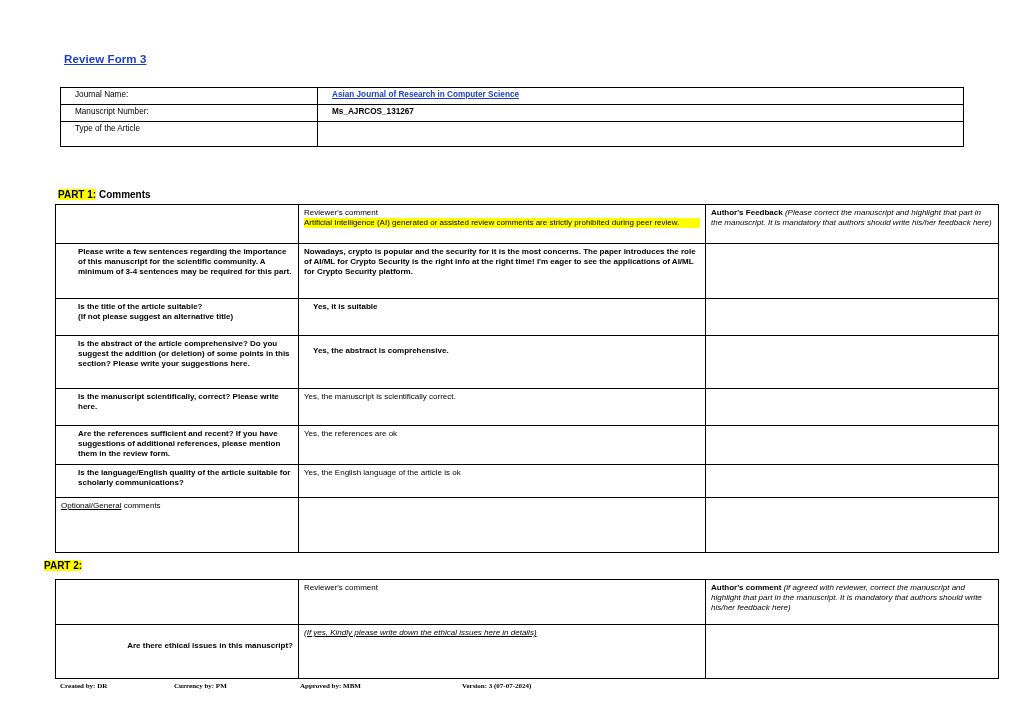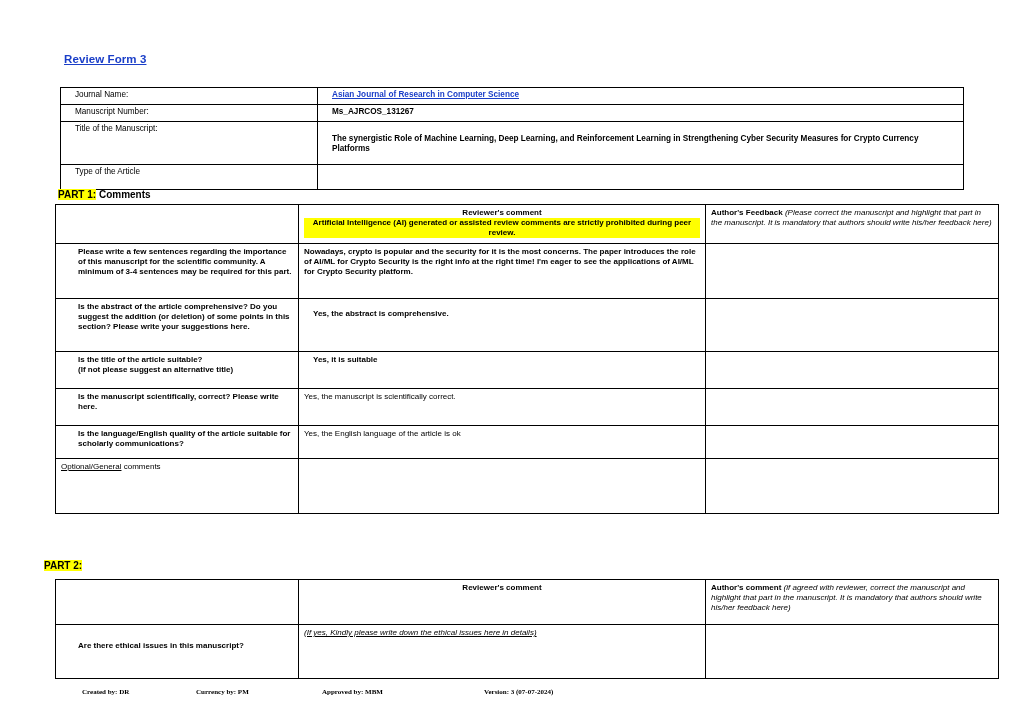--- a/index.html
+++ b/index.html
@@ -97,22 +97,21 @@
     font-size: 8px;
   }
   .col-q { width: 232px; }
   .col-r { width: 396px; }
   .col-a { width: 282px; }
   .q-text {
     font-weight: bold;
     padding-left: 22px !important;
   }
   .hdr-r {
-    font-weight: bold;
-    text-align: center;
+    font-weight: normal;
   }
   .hdr-a i { font-style: italic; font-weight: normal; }
   .hdr-a b { font-weight: bold; }
   .ans {
     font-weight: bold;
   }
   .ans-normal { font-weight: normal; }
   .indent { padding-left: 14px !important; }
   .underline { text-decoration: underline; }
 
@@ -131,21 +130,21 @@
   
   .footer {
     position: absolute;
     left: 60px;
     top: 682px;
     width: 904px;
     font-size: 7px;
     font-family: "Liberation Serif", serif;
     font-weight: bold;
   }
-  .footer span { position: absolute; top: 6px; margin-left: 22px; }
+  .footer span { position: absolute; top: 0; }
   #f1 { left: 0px; }
   #f2 { left: 114px; }
   #f3 { left: 240px; }
   #f4 { left: 402px; }
 
   .italic { font-style: italic; }
 </style>
 </head>
 <body>
 
@@ -155,24 +154,20 @@
 
   <table class="meta-table">
     <tbody>
         <tr>
       <td class="meta-label">Journal Name:</td>
       <td class="meta-value"><span class="link-blue">Asian Journal of Research in Computer Science</span></td>
     </tr>
     <tr>
       <td class="meta-label">Manuscript Number:</td>
       <td class="meta-value">Ms_AJRCOS_131267</td>
-    </tr>
-    <tr class="row-tall">
-      <td class="meta-label">Title of the Manuscript:</td>
-      <td class="meta-value" style="padding-top:12px;">The synergistic Role of Machine Learning, Deep Learning, and Reinforcement Learning in Strengthening Cyber Security Measures for Crypto Currency Platforms</td>
     </tr>
     <tr class="row-type">
       <td class="meta-label">Type of the Article</td>
       <td class="meta-value"></td>
     </tr>
   </tbody>
     </table>
 
   <div class="part-head" id="part1-head"><span class="hl">PART  1:</span><span> Comments</span></div>
 
@@ -189,38 +184,43 @@
       </td>
     </tr>
 
     <tr>
       <td class="col-q q-text" style="height:48px;">Please write a few sentences regarding the importance of this manuscript for the scientific community. A minimum of 3-4 sentences may be required for this part.</td>
       <td class="col-r ans">Nowadays, crypto is popular and the security for it is the most concerns. The paper introduces the role of AI/ML for Crypto Security is the right info at the right time! I'm eager to see the applications of AI/ML for Crypto Security platform.</td>
       <td class="col-a"></td>
     </tr>
 
     <tr>
-      <td class="col-q q-text" style="height:46px;">Is the abstract of the article comprehensive? Do you suggest the addition (or deletion) of some points in this section? Please write your suggestions here.</td>
-      <td class="col-r ans indent" style="padding-top:10px;">Yes, the abstract is comprehensive.</td>
-      <td class="col-a"></td>
-    </tr>
-
-    <tr>
       <td class="col-q q-text" style="height:30px; white-space:pre-line;">Is the title of the article suitable?
 (If not please suggest an alternative title)</td>
       <td class="col-r ans indent">Yes, it is suitable</td>
       <td class="col-a"></td>
     </tr>
 
     <tr>
+      <td class="col-q q-text" style="height:46px;">Is the abstract of the article comprehensive? Do you suggest the addition (or deletion) of some points in this section? Please write your suggestions here.</td>
+      <td class="col-r ans indent" style="padding-top:10px;">Yes, the abstract is comprehensive.</td>
+      <td class="col-a"></td>
+    </tr>
+
+    <tr>
       <td class="col-q q-text" style="height:30px;">Is the manuscript scientifically, correct? Please write here.</td>
       <td class="col-r ans-normal">Yes, the manuscript is scientifically correct.</td>
       <td class="col-a"></td>
     </tr>
 
+    <tr>
+      <td class="col-q q-text" style="height:32px;">Are the references sufficient and recent? If you have suggestions of additional references, please mention them in the review form.</td>
+      <td class="col-r ans-normal">Yes, the references are ok</td>
+      <td class="col-a"></td>
+    </tr>
 
     <tr>
       <td class="col-q q-text" style="height:26px;">Is the language/English quality of the article suitable for scholarly communications?</td>
       <td class="col-r ans-normal">Yes, the English language of the article is ok</td>
       <td class="col-a"></td>
     </tr>
 
     <tr>
       <td class="col-q" style="height:48px;"><span class="underline">Optional/General</span><span> comments</span></td>
       <td class="col-r"></td>
@@ -234,21 +234,21 @@
   <table class="part2-table">
     <tbody>
         <tr>
       <td class="col-q" style="height:38px;"></td>
       <td class="col-r hdr-r">Reviewer's comment</td>
       <td class="col-a hdr-a">
         <b>Author's comment </b><i>(if agreed with reviewer, correct the manuscript and highlight that part in the manuscript. It is mandatory that authors should write his/her feedback here)</i>
       </td>
     </tr>
     <tr>
-      <td class="col-q q-text" style="height:34px; padding-top:16px !important;">Are there ethical issues in this manuscript?</td>
+      <td class="col-q q-text" style="height:34px; padding-top:16px !important;text-align:right;">Are there ethical issues in this manuscript?</td>
       <td class="col-r"><span class="italic underline">(If yes, Kindly please write down the ethical issues here in details)</span></td>
       <td class="col-a"></td>
     </tr>
   </tbody>
     </table>
 
   <div class="footer">
     <span id="f1">Created by: DR</span>
     <span id="f2">Currency by: PM</span>
     <span id="f3">Approved by: MBM</span>

